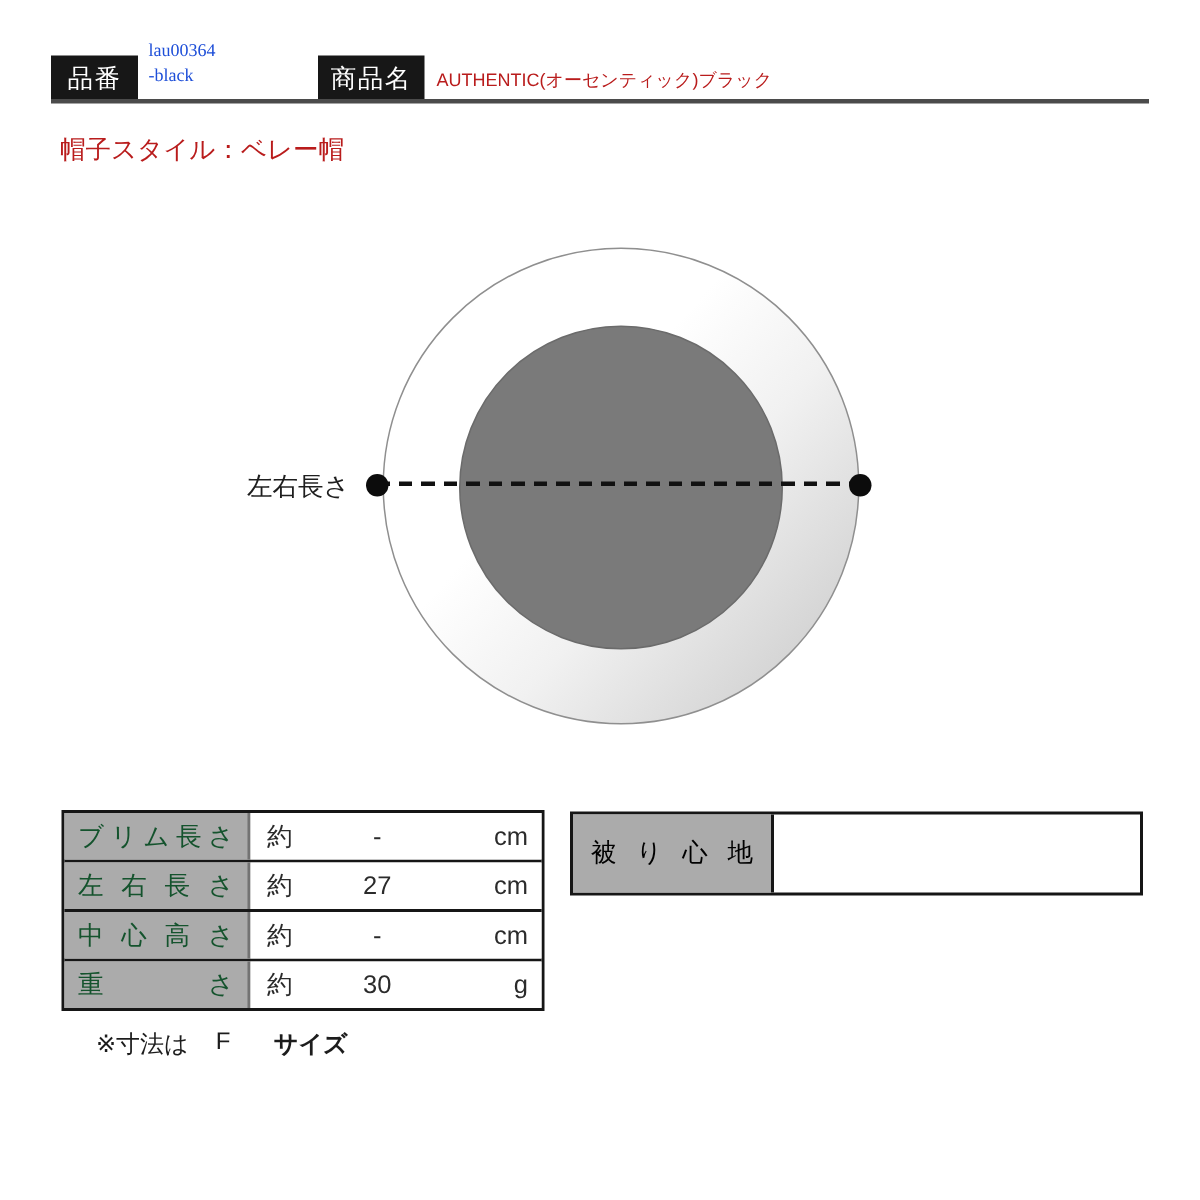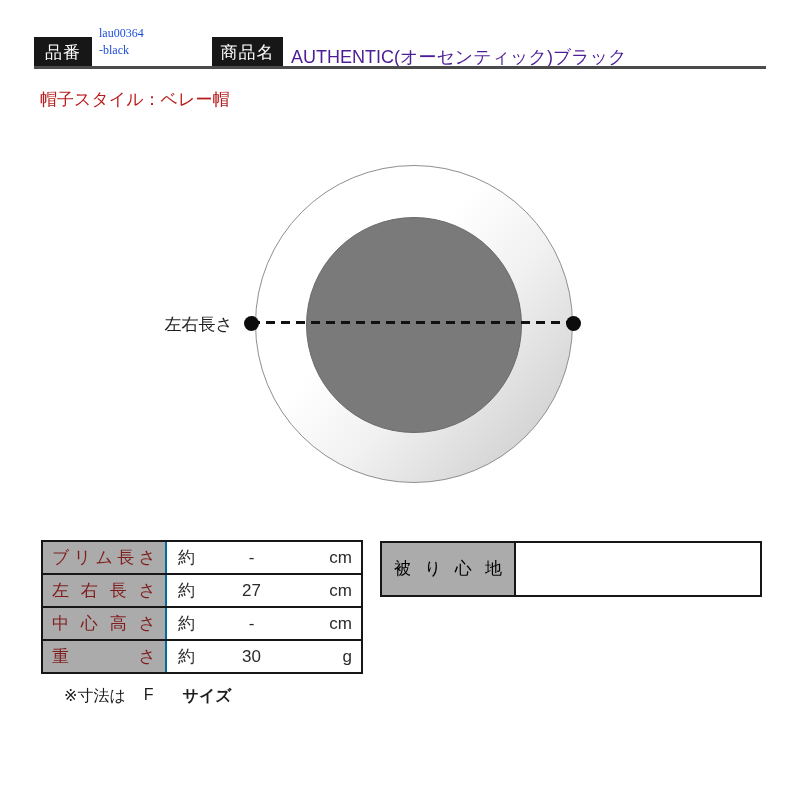--- a/index.html
+++ b/index.html
@@ -18,21 +18,21 @@
     background: #171717; color: #ffffff;
     display: flex; align-items: center; justify-content: center;
     font-size: 17px; letter-spacing: 1px;
   }
   .part-number-box { left: 34px; top: 37px; width: 58px; height: 30px; }
   .product-name-box { left: 212px; top: 37px; width: 71px; height: 31px; font-family: Liberation Mono, monospace; }
   .part-number-value {
     left: 99px; top: 25px; font-size: 12px; line-height: 17px; color: #1d4ed8; font-family: Liberation Serif, serif;
   }
   .product-name-value {
-    left: 291px; top: 45px; font-size: 18px; color: #4c1d95; white-space: nowrap;
+    left: 291px; top: 45px; font-size: 12px; color: #b91c1c; white-space: nowrap;
   }
   .header-rule {
     left: 34px; top: 66px; width: 732px; height: 3px; background: #4b4b4b;
   }
 
   
   .hat-style { left: 40px; top: 88px; font-size: 17px; color: #b91c1c; }
 
   
   .outer-circle {
@@ -65,24 +65,24 @@
 
   
   .spec-table {
     left: 41px; top: 540px; width: 322px;
     border: 2px solid #161616; box-sizing: border-box;
     font-size: 17px;
   }
   .spec-row { display: flex; height: 31px; border-top: 2px solid #161616; }
   .spec-row:first-child { border-top: none; }
   .spec-label-cell {
-    width: 104px; background: #ababab; border-right: 2px solid #0369a1;
+    width: 104px; background: #ababab; border-right: 2px solid #737373;
     padding: 0 9px; line-height: 31px;
     text-align: justify; text-align-last: justify;
-    color: #7f1d1d; overflow: hidden;
+    color: #14532d; overflow: hidden;
   }
   .spec-value-cell { flex: 1; background: #ffffff; display: flex; align-items: center; }
   .spec-prefix { padding-left: 11px; }
   .spec-value  { flex: 1; text-align: center; }
   .spec-unit   { width: 44px; text-align: right; padding-right: 9px; }
 
   
   .comfort-box {
     left: 380px; top: 541px; width: 382px; height: 56px;
     border: 2px solid #161616; box-sizing: border-box;

